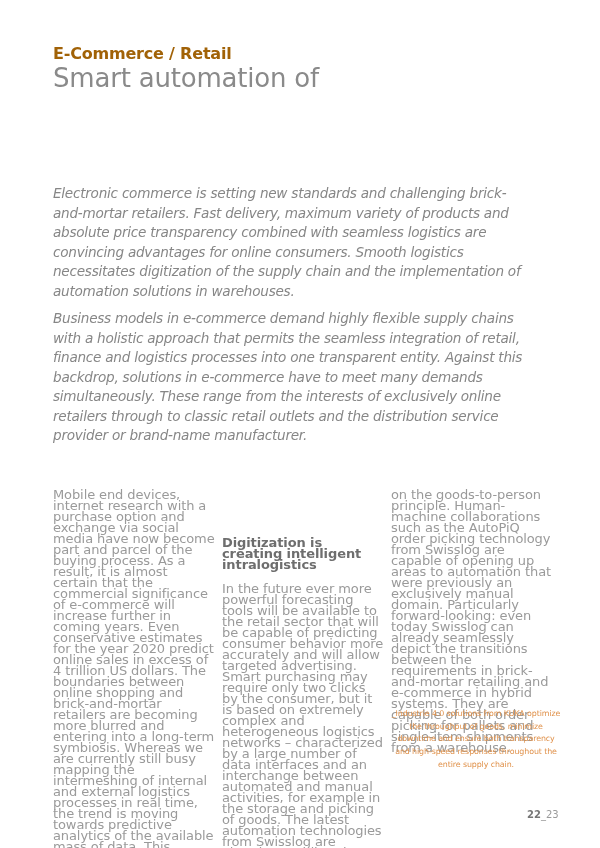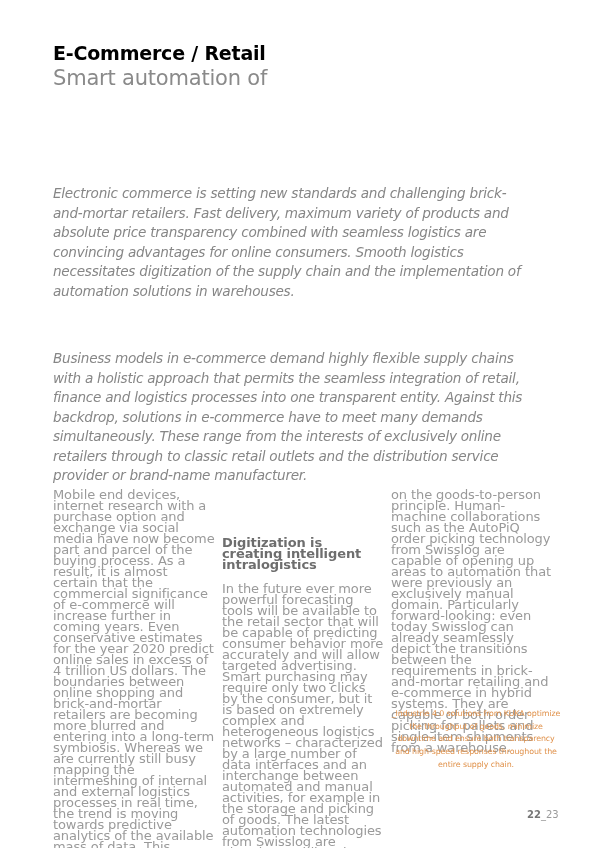--- a/index.html
+++ b/index.html
@@ -1,23 +1,23 @@
 <!DOCTYPE html>
 <html><head>
 <meta charset="utf-8">
 <style>
   html, body { margin: 0; padding: 0; background: #ffffff; }
   body { width: 600px; height: 848px; position: relative; overflow: hidden;
          font-family: "DejaVu Sans", "Liberation Sans", sans-serif; color: #777; }
   .header { position: absolute; left: 53px; top: 41px; width: 500px; }
-  .title { font-size: 19px; font-weight: bold; color: #000000; line-height: 25px; margin: 0; letter-spacing: -0.2px; }
-  .subtitle { font-size: 21px; font-weight: normal; color: #8a8a8a; line-height: 25px; margin: 0; letter-spacing: -0.2px; }
+  .title { font-size: 16px; font-weight: bold; color: #a16207; line-height: 25px; margin: 0; letter-spacing: -0.2px; }
+  .subtitle { font-size: 26px; font-weight: normal; color: #8a8a8a; line-height: 25px; margin: 0; letter-spacing: -0.2px; }
   .intro { position: absolute; left: 53px; width: 470px; font-size: 13.6px; line-height: 19.5px; color: #868686; margin: 0; letter-spacing: -0.25px; font-style: italic; }
   .intro.p1 { top: 184px; }
-  .intro.p2 { top: 309px; margin-top: 40px; }
+  .intro.p2 { top: 309px; }
   .col { position: absolute; top: 489px; width: 162px; font-size: 13px; line-height: 11px; color: #9a9a9a; letter-spacing: -0.1px; }
   .col p { margin: 0; }
   .col1 { left: 53px; }
   .col2 { left: 222px; margin-top: 48px; }
   .col3 { left: 391px; width: 165px; }
   .col-heading { font-weight: bold; color: #6e6e6e; margin-bottom: 12.7px !important; }
   .quote { position: absolute; left: 391px; top: 708px; width: 170px; font-size: 7.9px; line-height: 12.7px; color: #e0914a; letter-spacing: -0.1px; margin: 0; text-align: center; }
   .page-num { position: absolute; left: 527px; top: 809px; font-size: 10px; color: #9a9a9a; }
   .page-num .cur { font-weight: bold; color: #777; }
 </style>

